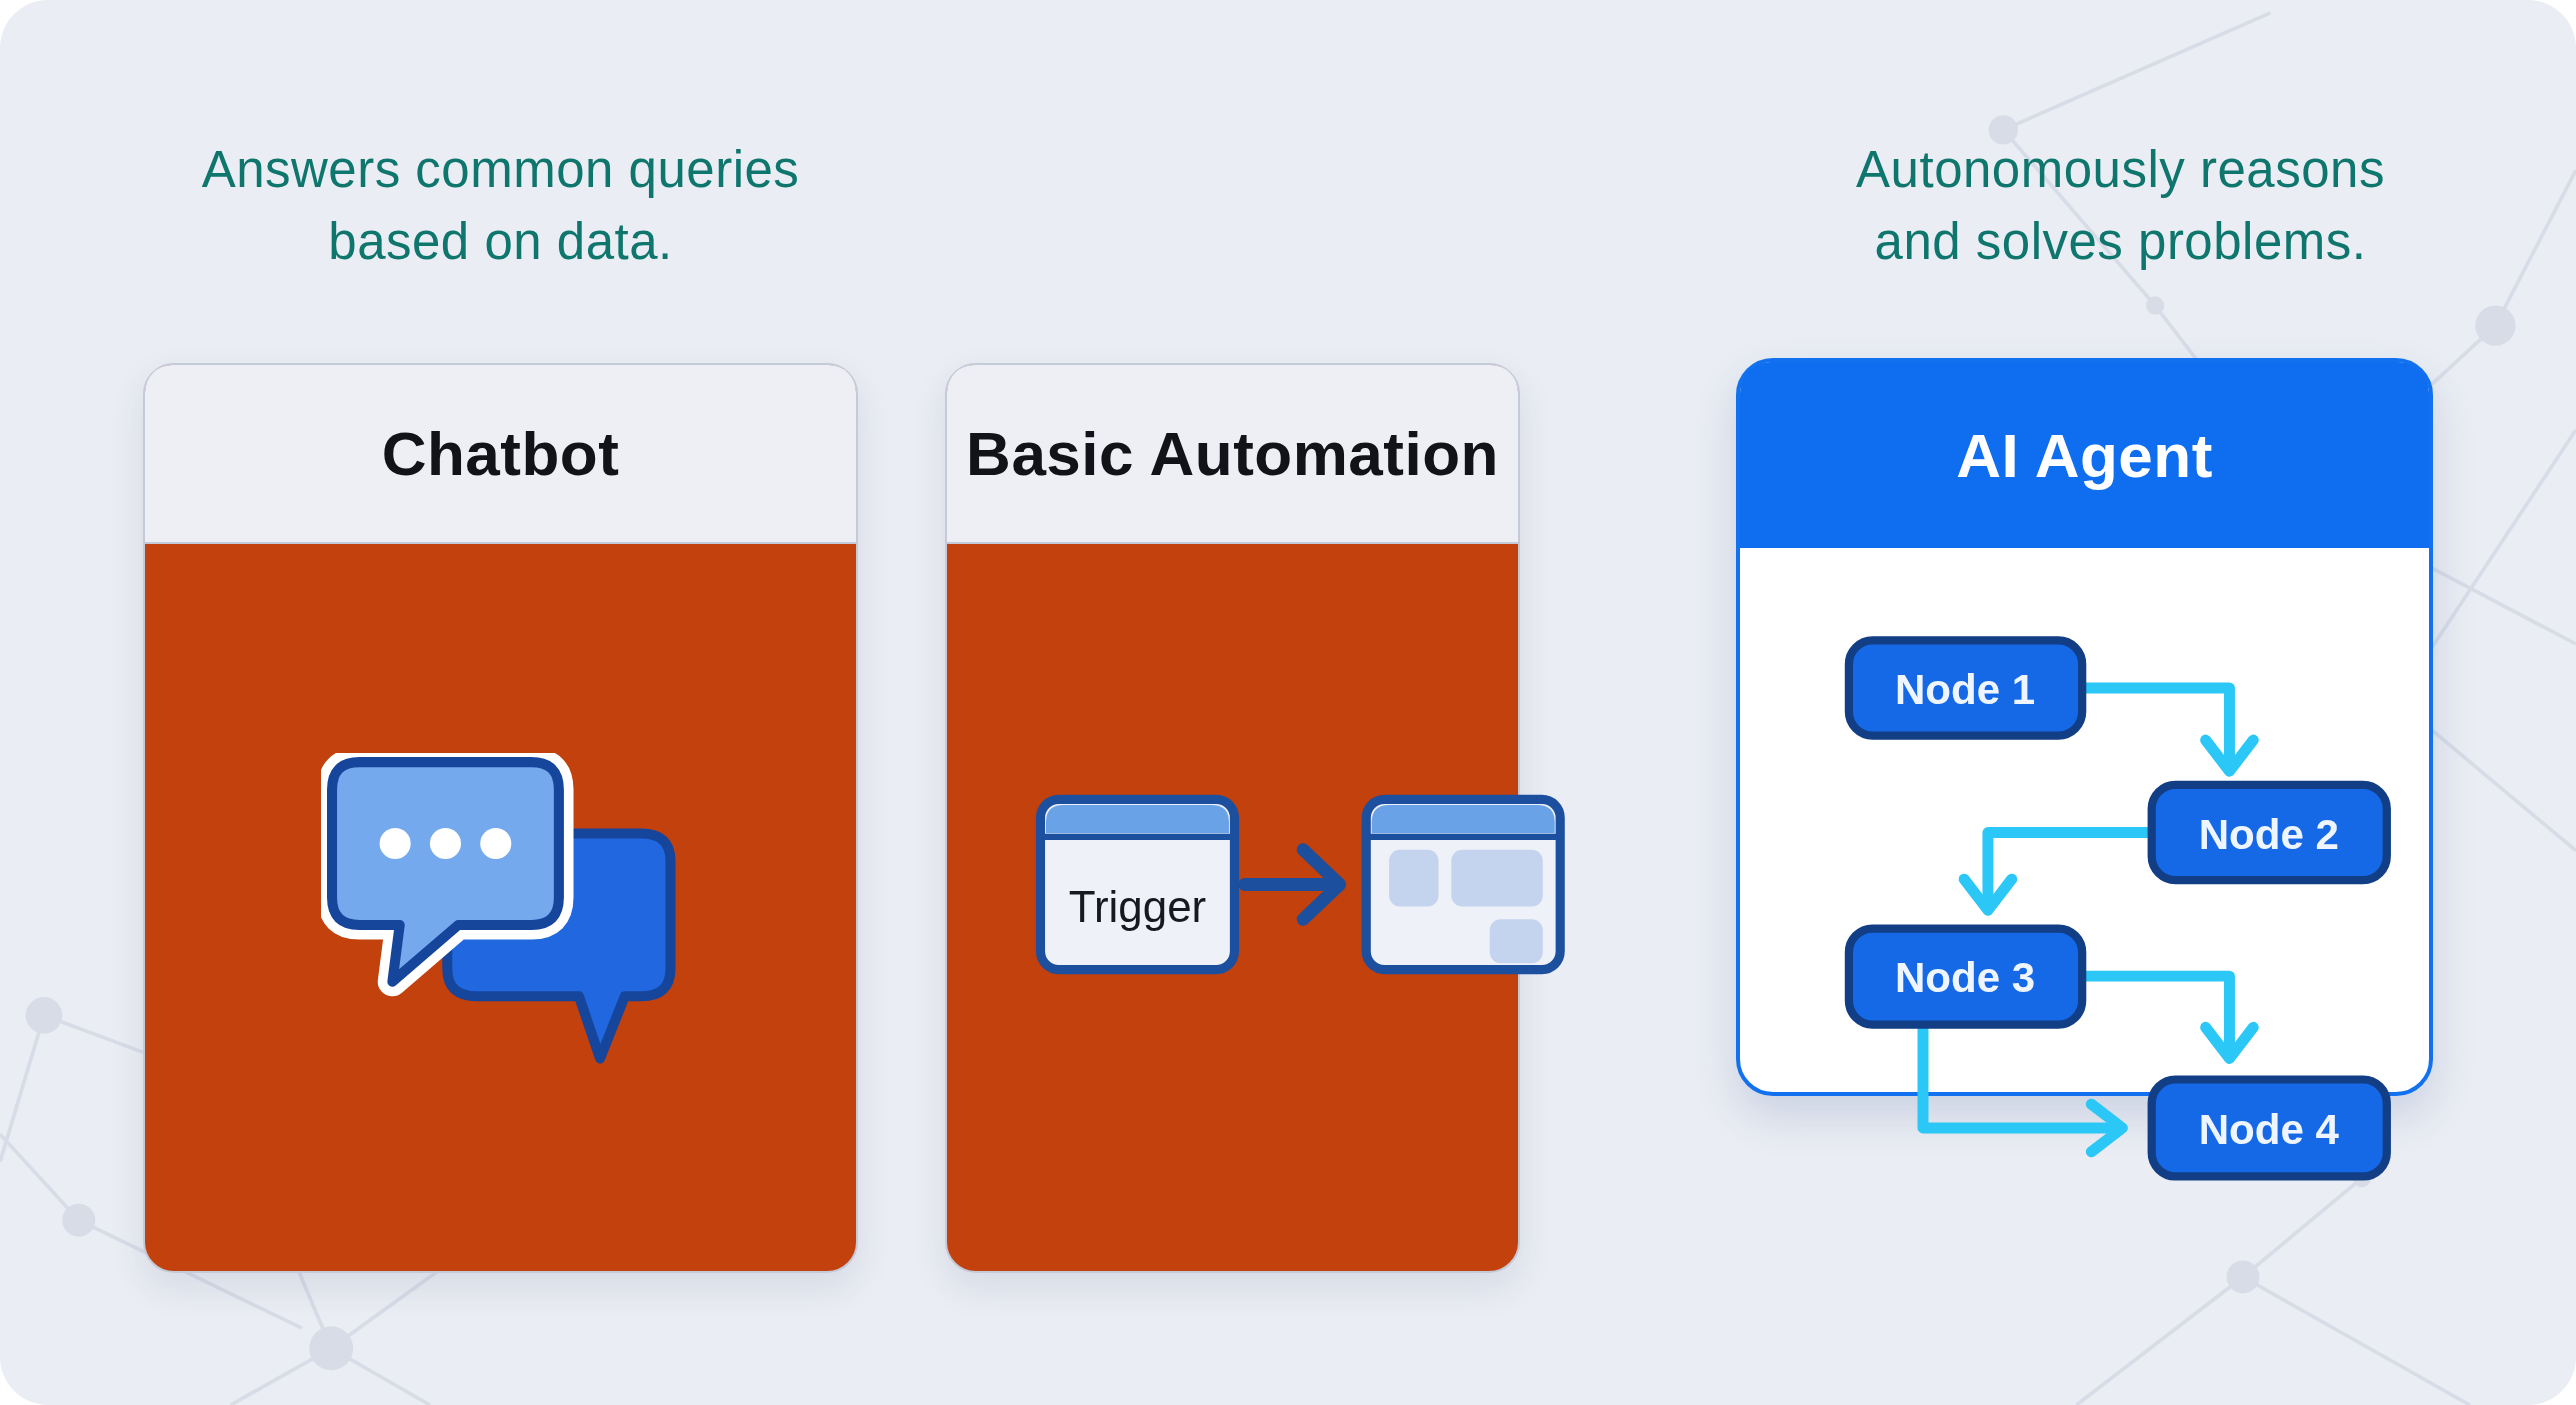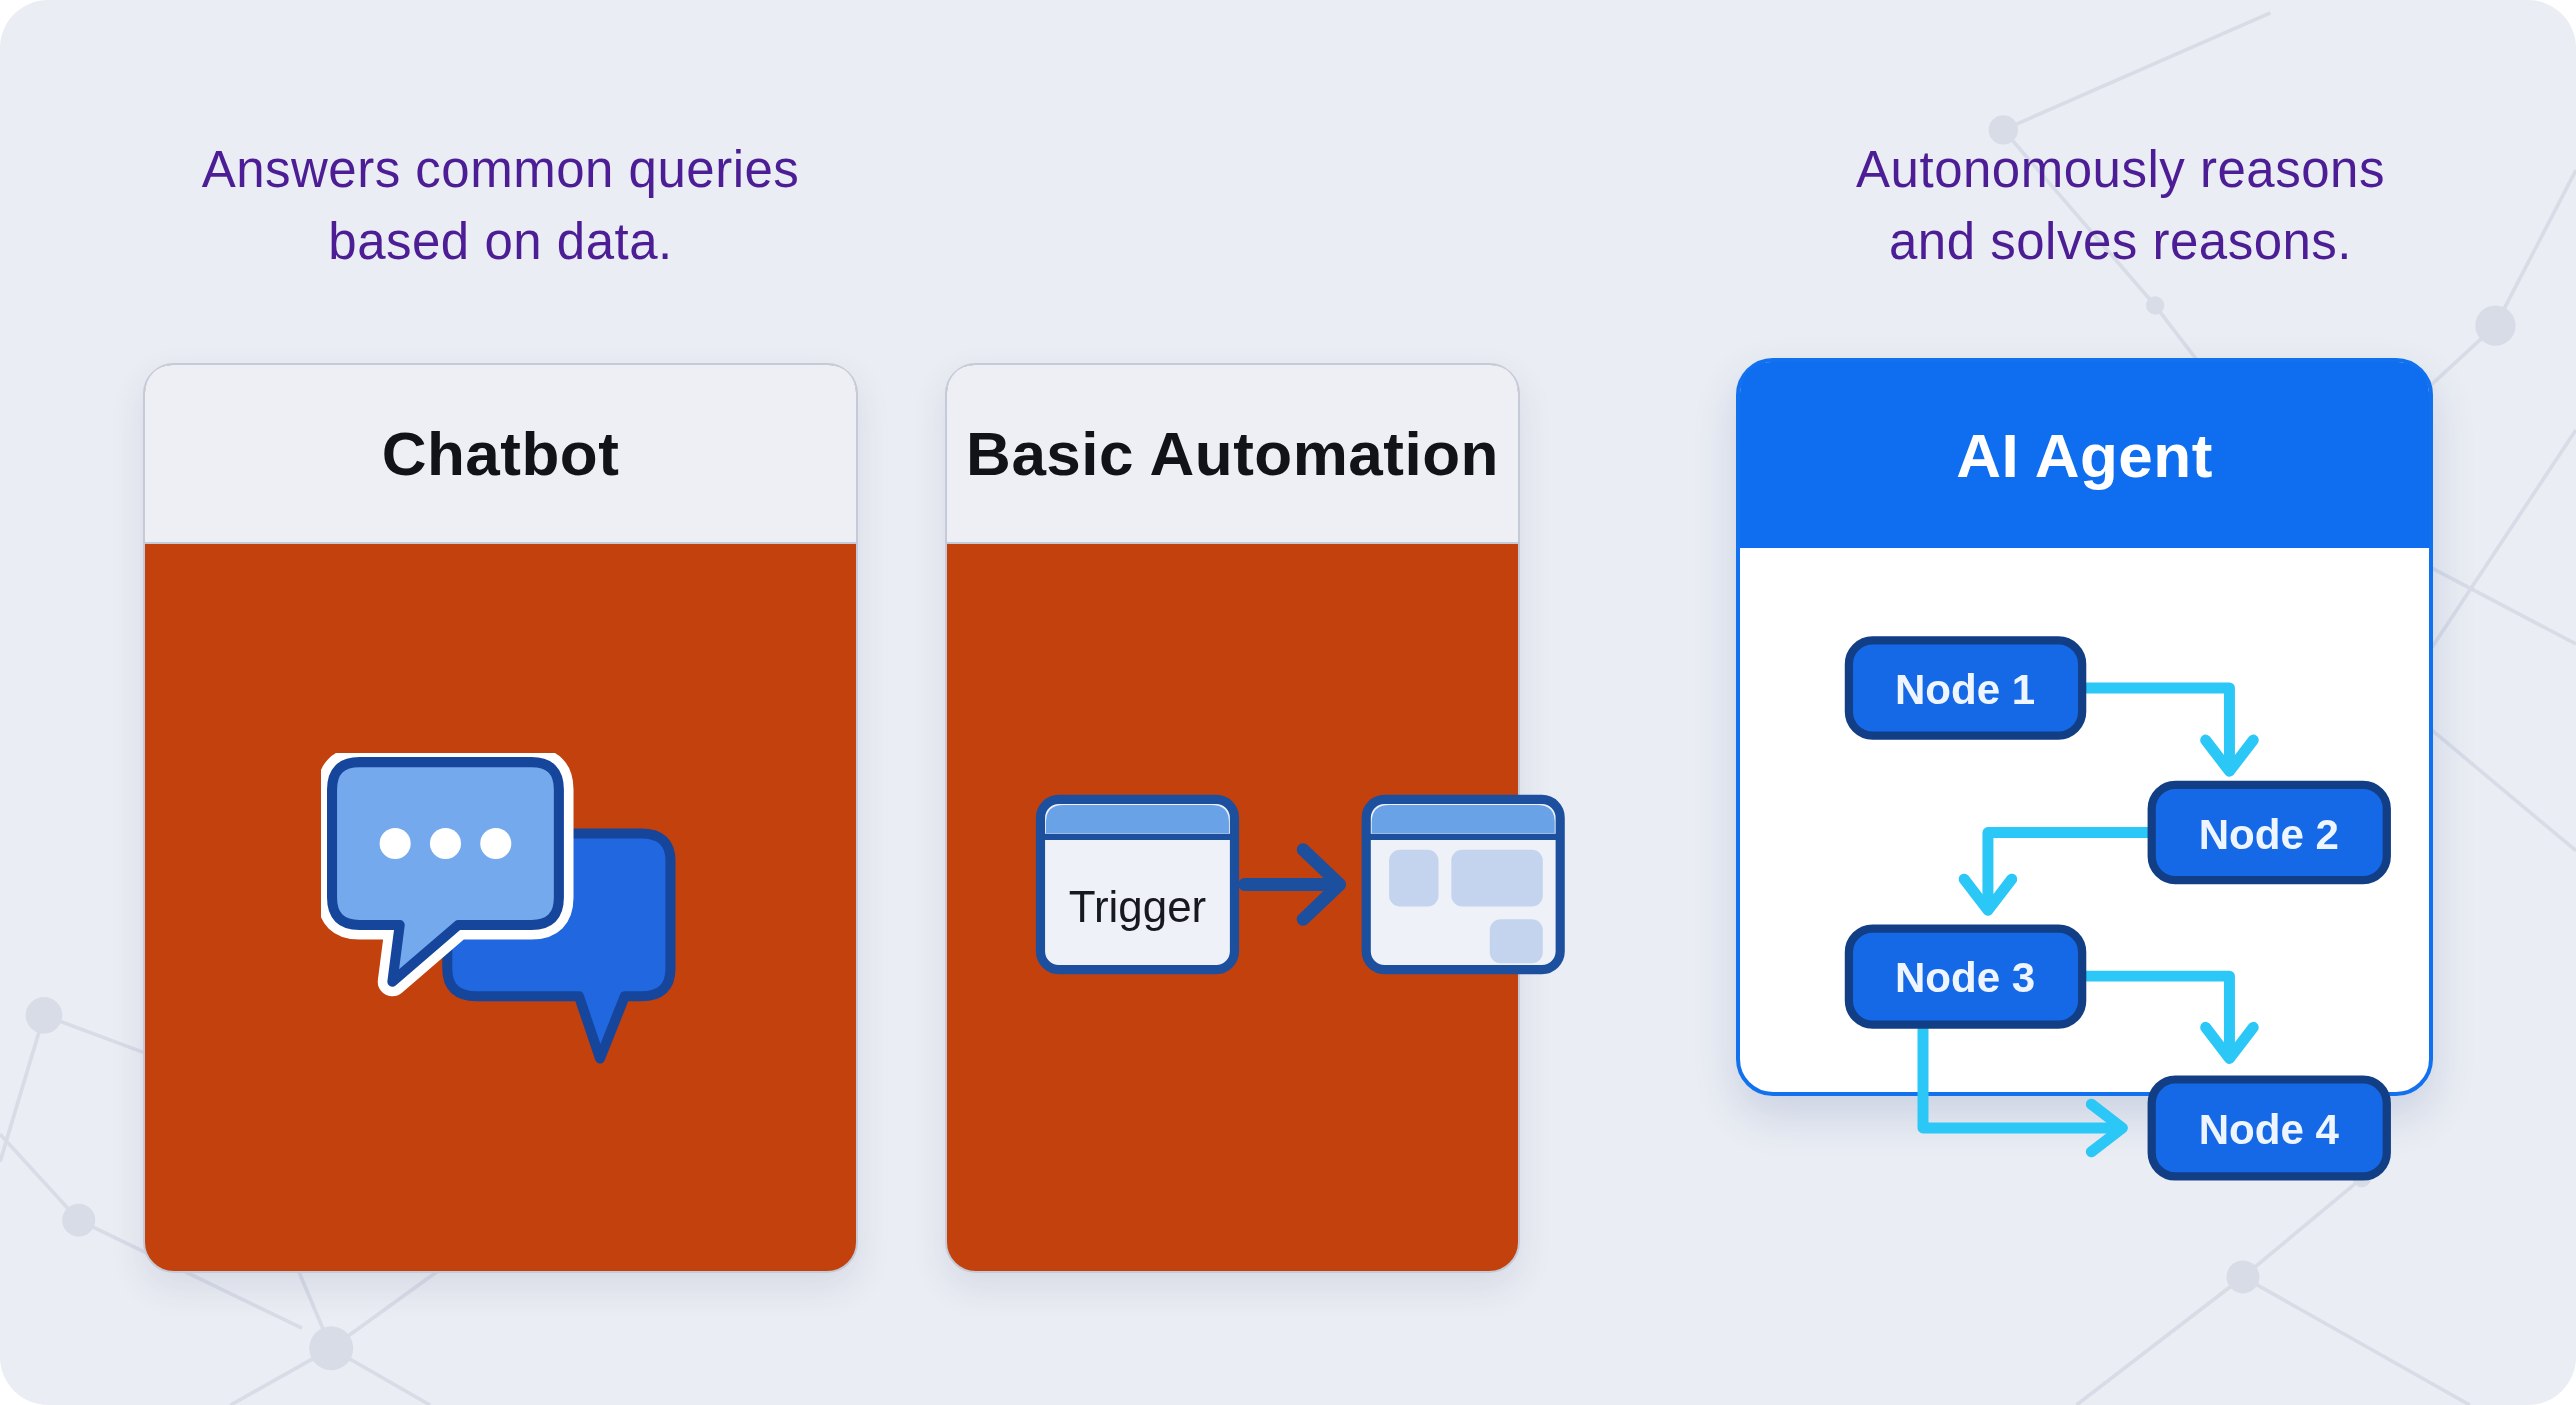--- a/index.html
+++ b/index.html
@@ -12,21 +12,21 @@
     border-radius: 48px;
     overflow: hidden;
   }
 
   .pattern-svg { position: absolute; inset: 0; width: 100%; height: 100%; }
 
   .desc {
     position: absolute; top: 134px;
     text-align: center;
     font-size: 51px; line-height: 72px; font-weight: 500;
-    color: #4c1d95;
+    color: #0f766e;
     letter-spacing: 0.5px;
   }
 
   .card {
     position: absolute; top: 363px; height: 910px;
     background: #c2410c;
     border: 2.7px solid #c5cad8;
     border-radius: 31px;
     box-shadow: 0 14.6px 35px rgba(45, 60, 110, 0.10);
   }
@@ -110,21 +110,21 @@
       <circle cx="2582" cy="1288" r="10"></circle>
     </g>
   </svg>
 
   <div class="desc" style="left:143px; width:715px;">
     <div>Answers common queries</div>
     <div>based on data.</div>
   </div>
   <div class="desc" style="left:1772px; width:697px;">
     <div>Autonomously reasons</div>
-    <div>and solves reasons.</div>
+    <div>and solves problems.</div>
   </div>
 
   <section class="card" style="left:143px; width:715px;">
     <header class="card-header">
       <div class="card-title">Chatbot</div>
     </header>
     <div class="card-body">
       <svg class="icon-svg" style="left:176px; top:209px;" width="366" height="311" viewBox="0 0 400 340">
 
         <path d="M170 88 H350 Q382 88 382 118 V236 Q382 266 350 266 H332 L305 334 L282 266 H170 Q138 266 138 236 V118 Q138 88 170 88 Z" fill="#2168e0" stroke="#16459c" stroke-width="11" stroke-linejoin="round"></path>

